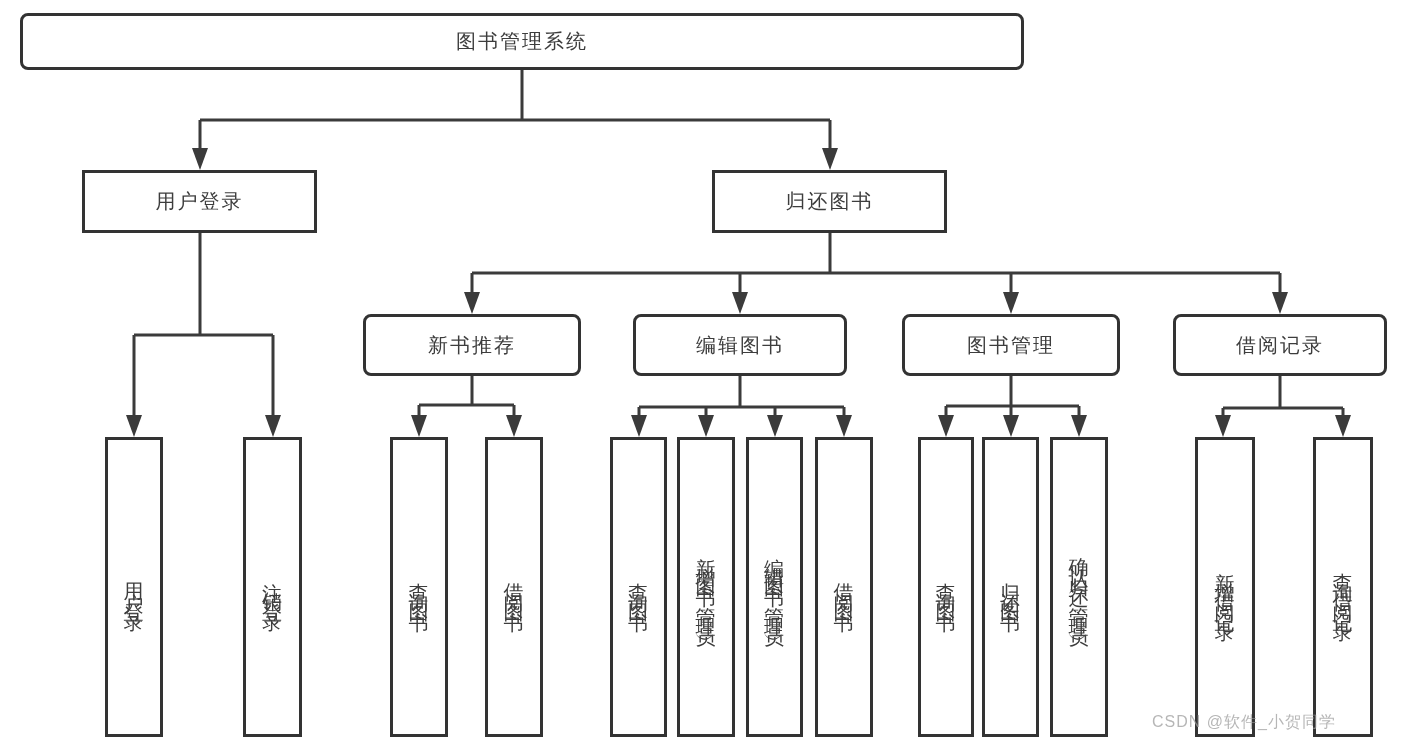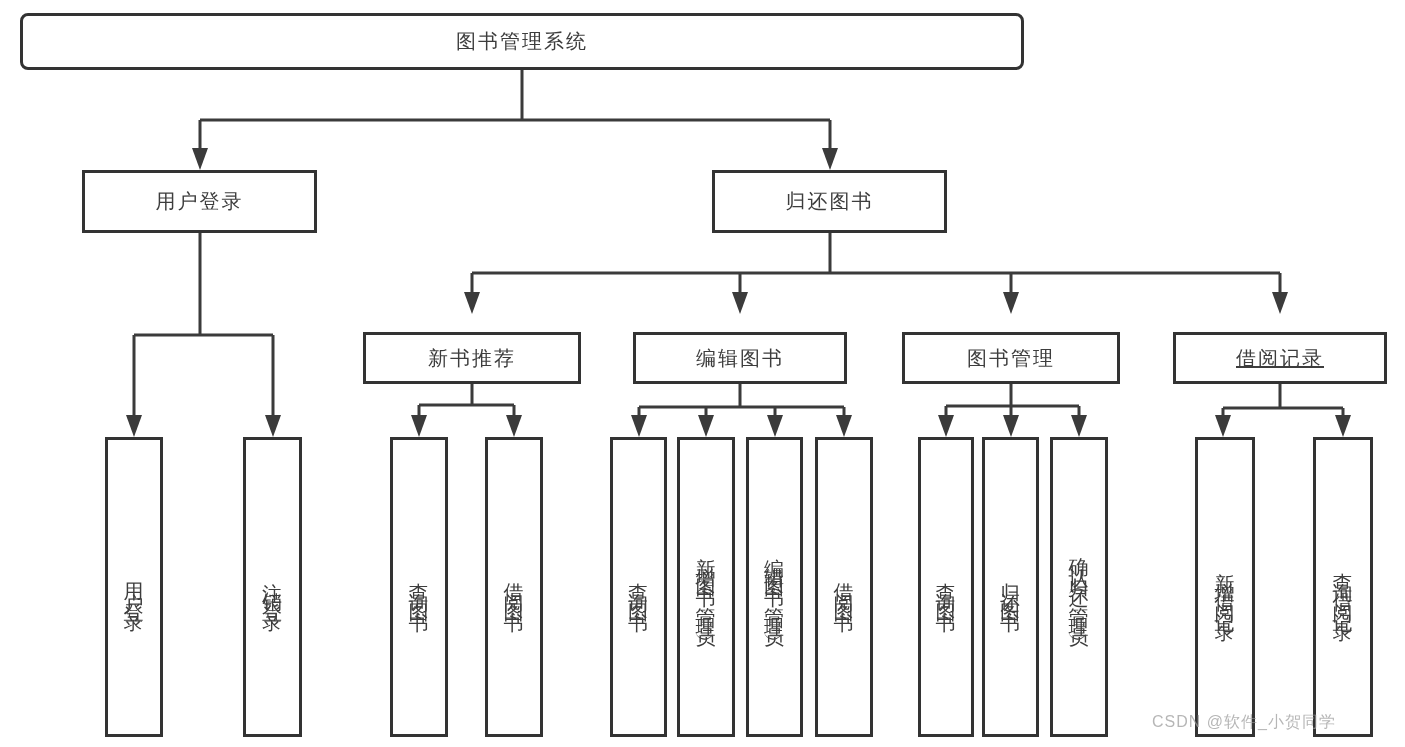--- a/index.html
+++ b/index.html
@@ -42,22 +42,23 @@
     width: 1004px;
     height: 57px;
     border-radius: 8px;
   }
   .box-l1 {
     top: 170px;
     height: 63px;
     width: 235px;
   }
   .box-l2 {
-    top: 332px;
-    height: 52px;
+    top: 314px;
+    height: 62px;
+    border-radius: 8px;
   }
   .leaf {
     top: 437px;
     height: 300px;
   }
   .leaf .leaf-label {
     writing-mode: vertical-rl;
     text-orientation: mixed;
     letter-spacing: 10px;
     font-size: 20px;
@@ -122,21 +123,21 @@
 
   <div class="box box-l2" style="left:363px;width:218px;">
     <span>新书推荐</span>
   </div>
   <div class="box box-l2" style="left:633px;width:214px;">
     <span>编辑图书</span>
   </div>
   <div class="box box-l2" style="left:902px;width:218px;">
     <span>图书管理</span>
   </div>
-  <div class="box box-l2" style="left:1173px;width:214px;text-decoration:underline;">
+  <div class="box box-l2" style="left:1173px;width:214px;">
     <span>借阅记录</span>
   </div>
 
   <div class="box leaf" style="left:105px;width:58px;">
     <span class="leaf-label">用户登录</span>
   </div>
   <div class="box leaf" style="left:243px;width:59px;">
     <span class="leaf-label">注销登录</span>
   </div>
 

